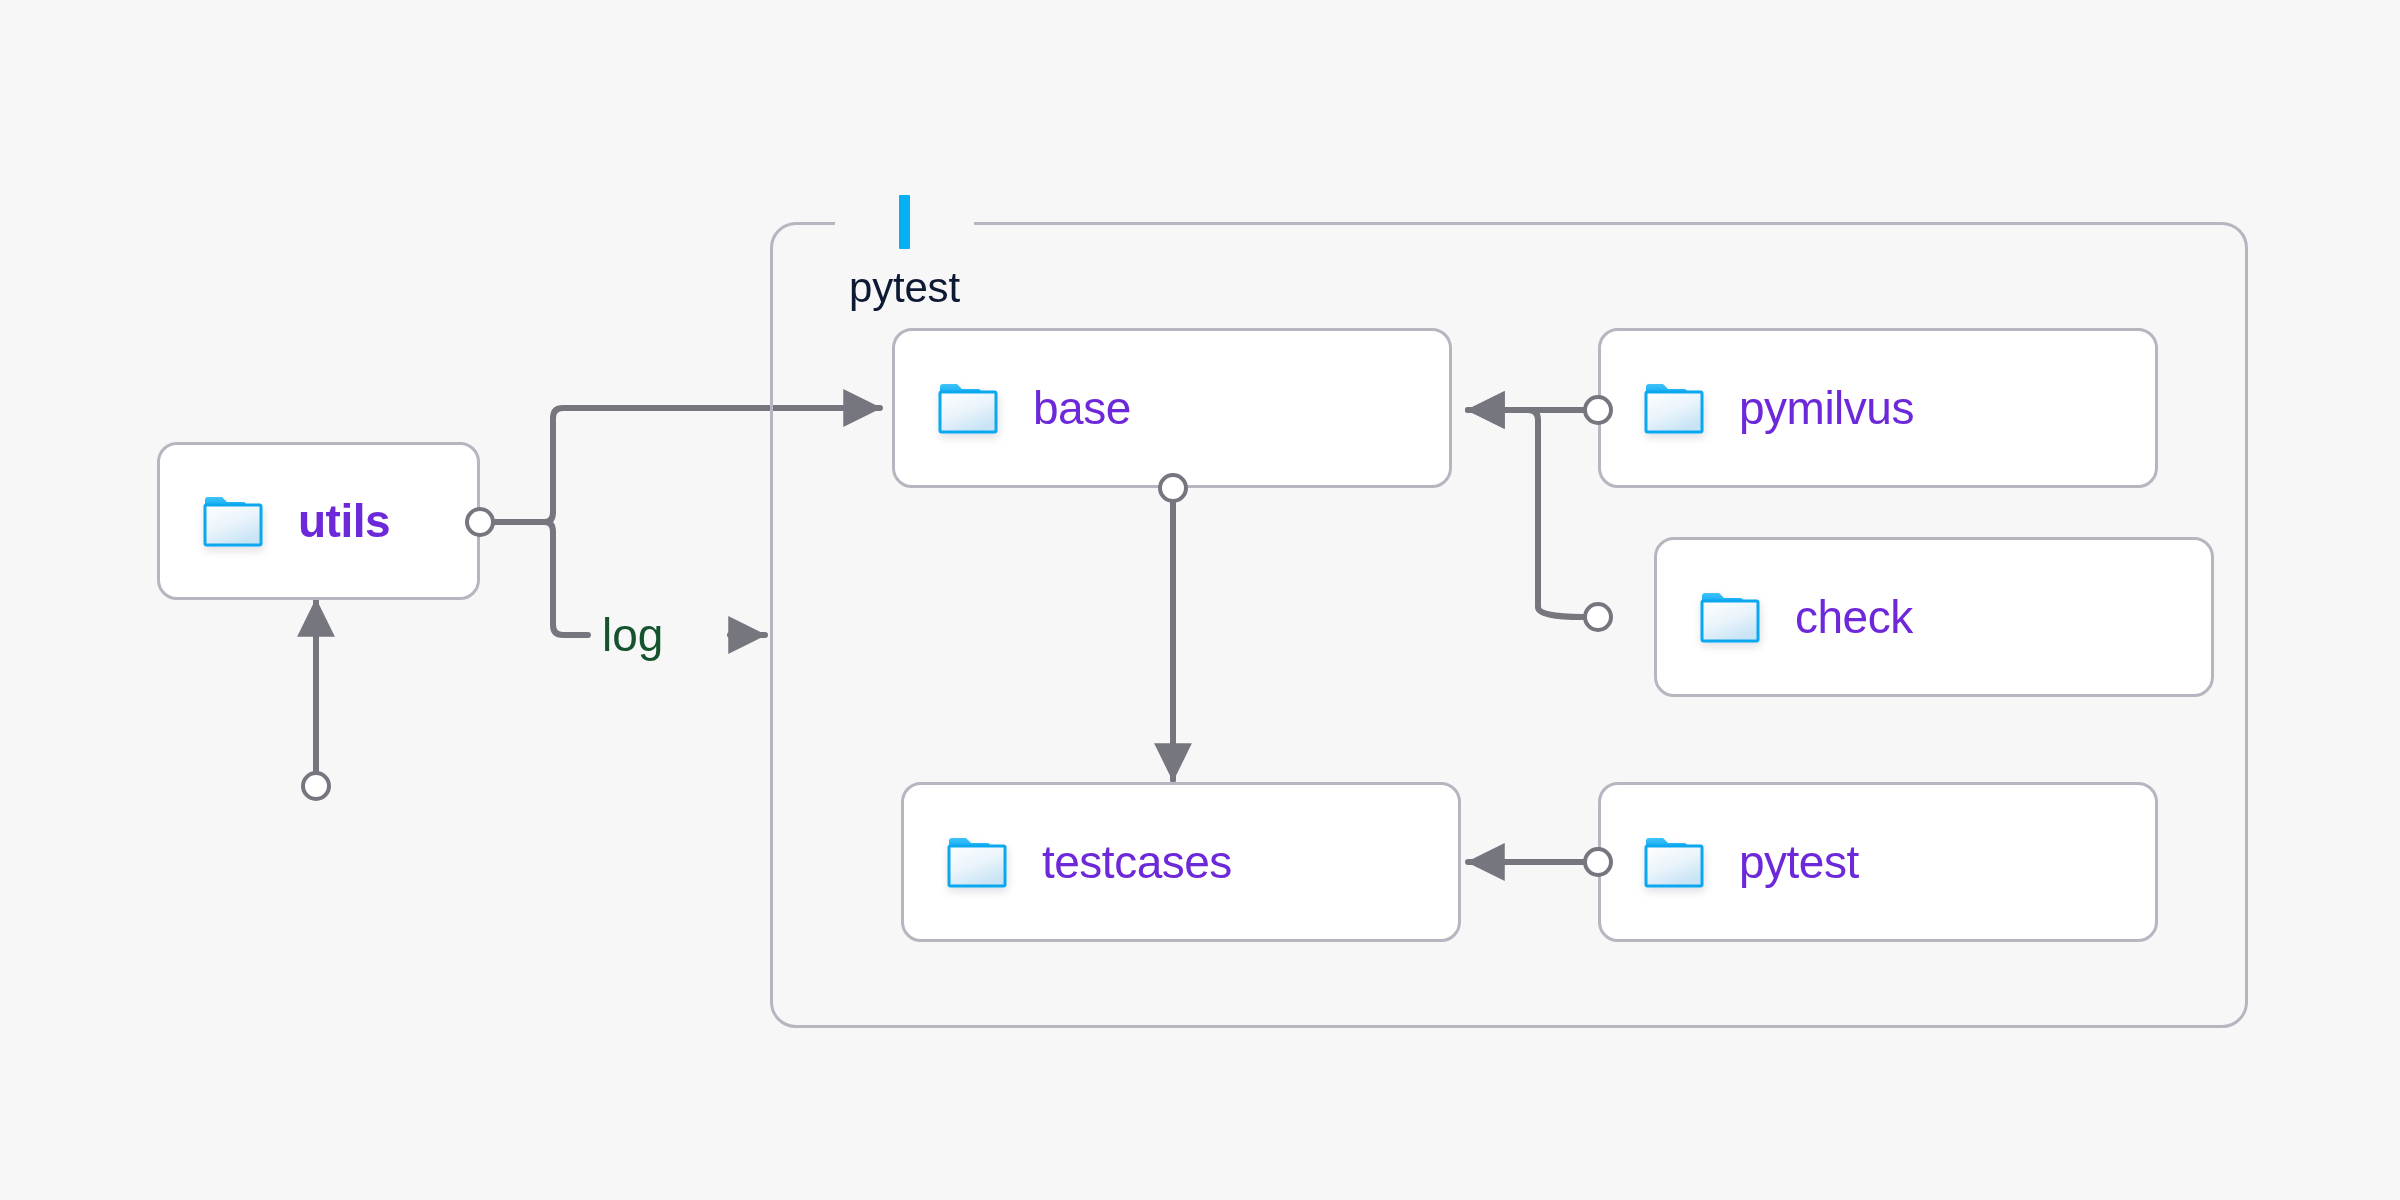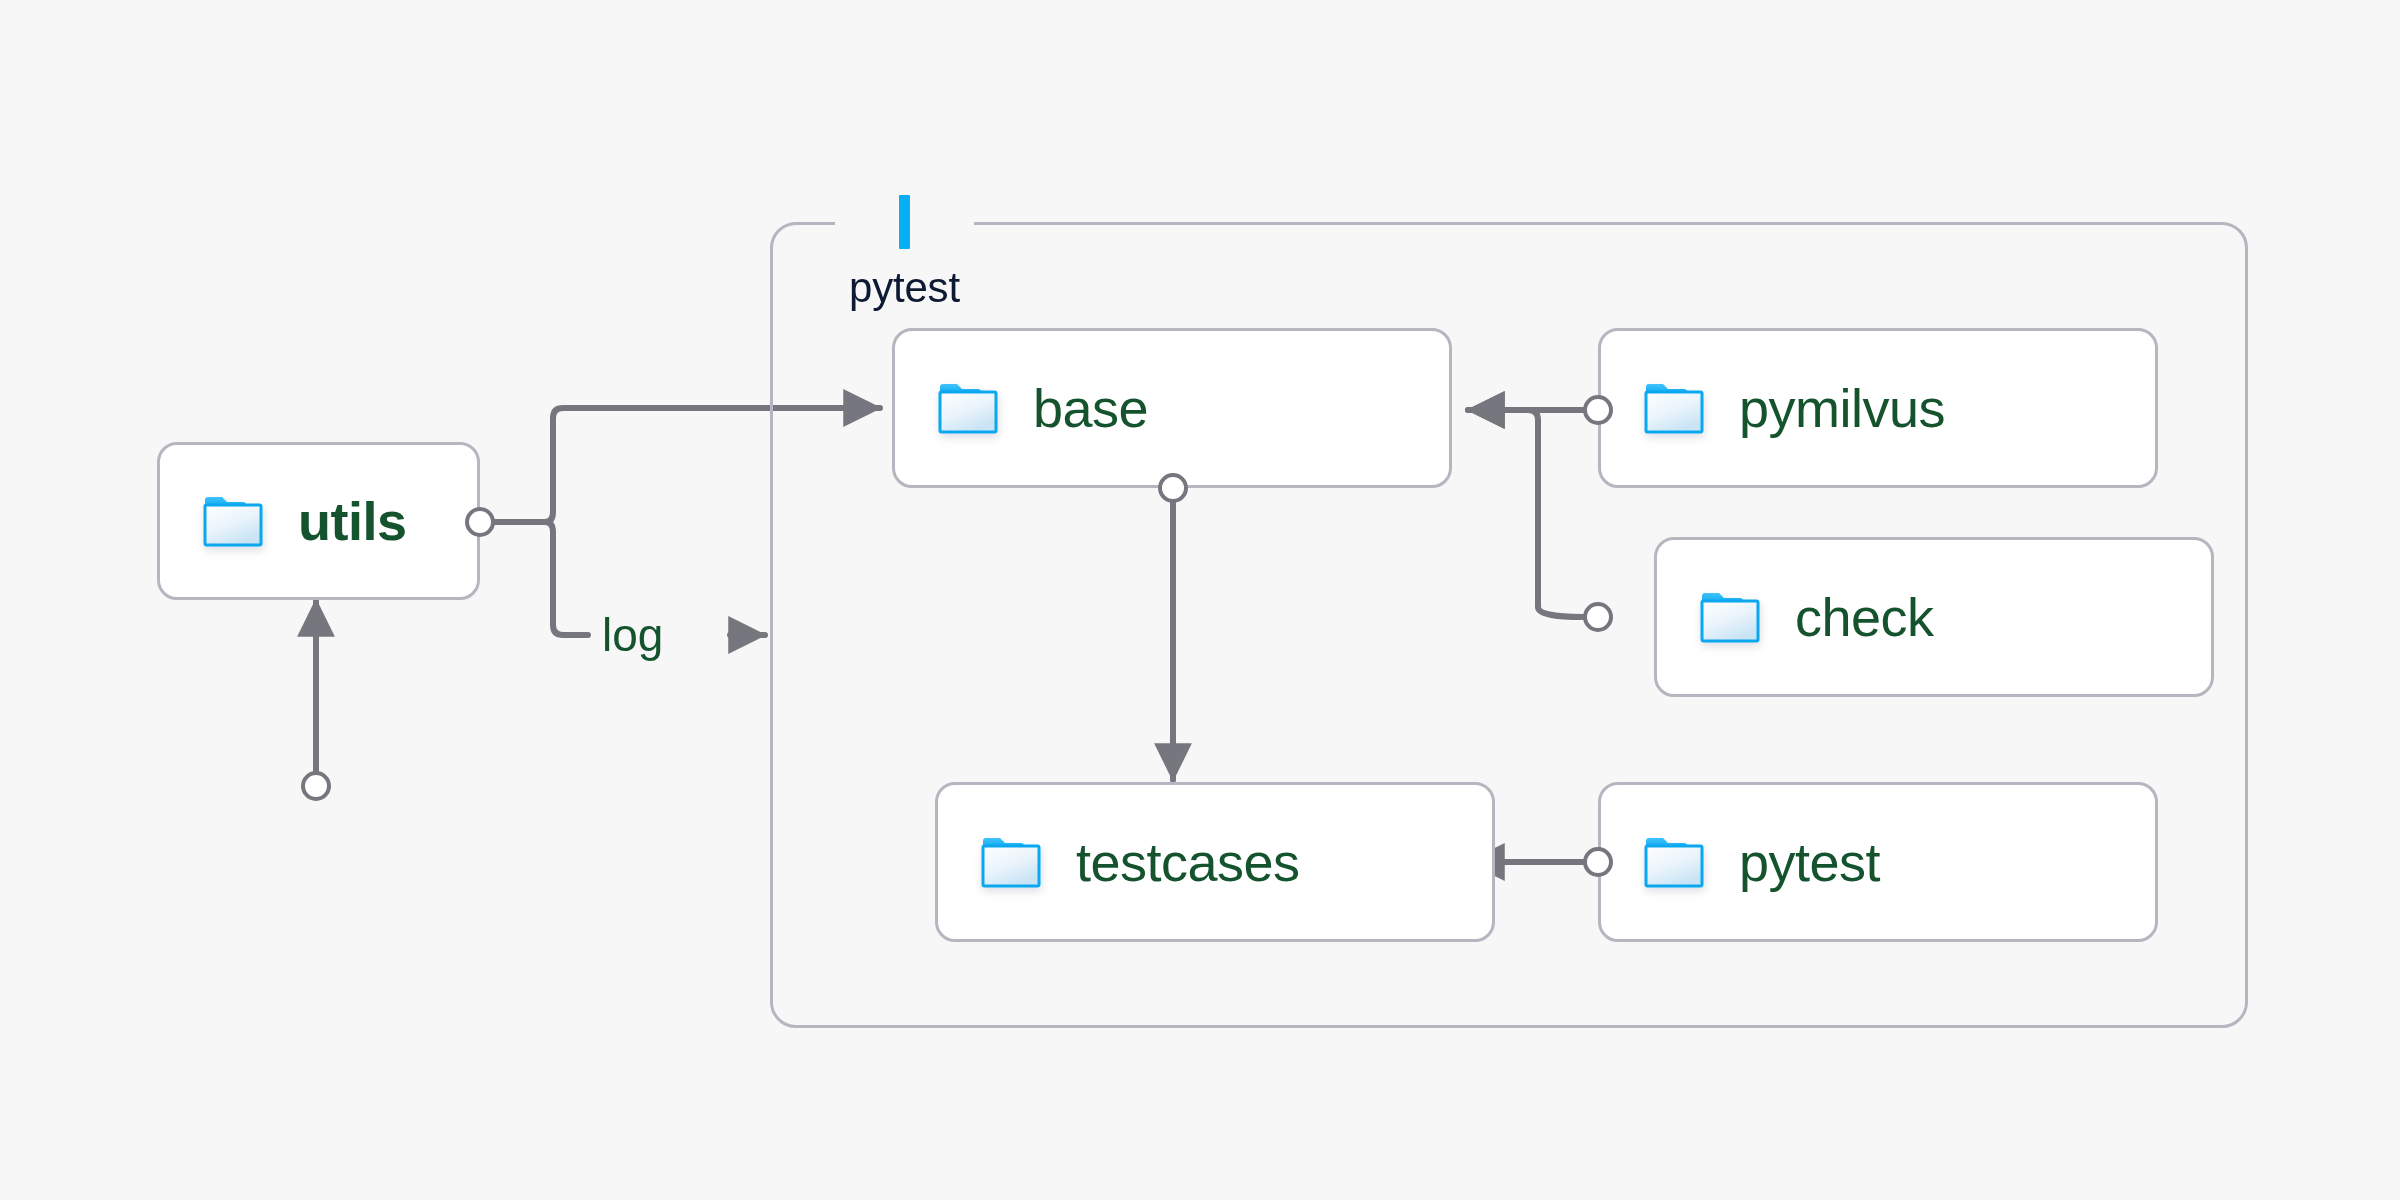--- a/index.html
+++ b/index.html
@@ -65,22 +65,22 @@
     background: #ffffff;
     border: 3px solid #b6b5c0;
     border-radius: 20px;
     box-sizing: border-box;
     display: flex;
     align-items: center;
     padding-left: 42px;
     gap: 34px;
   }
   .node .node-label {
-    font-size: 54px;
-    color: #14532d;
+    font-size: 46px;
+    color: #6d28d9;
     letter-spacing: -0.5px;
     line-height: 1;
     white-space: nowrap;
   }
 
   
   .folder-icon {
     flex: none;
     width: 62px;
     height: 54px;
@@ -174,21 +174,21 @@
     <span class="folder-icon">
       <svg viewBox="0 0 62 54" width="62" height="54" filter="url(#fshadow)">
         <path d="M3 10 L3 6 Q3 3 6 3 L20 3 L25 8 L41 8 Q44 8 44 11 L44 14 L3 14 Z" fill="url(#folderTab)"></path>
         <rect x="3" y="11" width="56" height="40" rx="1.5" fill="url(#folderFill)" stroke="#0aa7ef" stroke-width="3"></rect>
       </svg>
     </span>
     <span class="node-label">base</span>
   </div>
   <span class="conn-dot" style="left:1158px; top:473px;"></span>
 
-  <div class="node" style="left:935px; top:782px; width:560px; height:160px;">
+  <div class="node" style="left:901px; top:782px; width:560px; height:160px;">
     <span class="folder-icon">
       <svg viewBox="0 0 62 54" width="62" height="54" filter="url(#fshadow)">
         <path d="M3 10 L3 6 Q3 3 6 3 L20 3 L25 8 L41 8 Q44 8 44 11 L44 14 L3 14 Z" fill="url(#folderTab)"></path>
         <rect x="3" y="11" width="56" height="40" rx="1.5" fill="url(#folderFill)" stroke="#0aa7ef" stroke-width="3"></rect>
       </svg>
     </span>
     <span class="node-label">testcases</span>
   </div>
 
   <div class="node" style="left:1598px; top:328px; width:560px; height:160px;">

